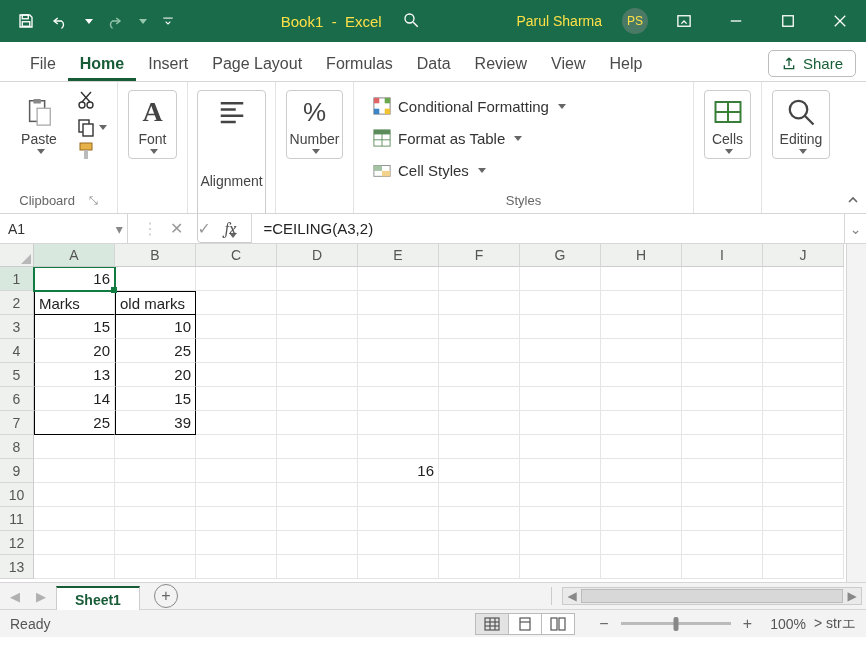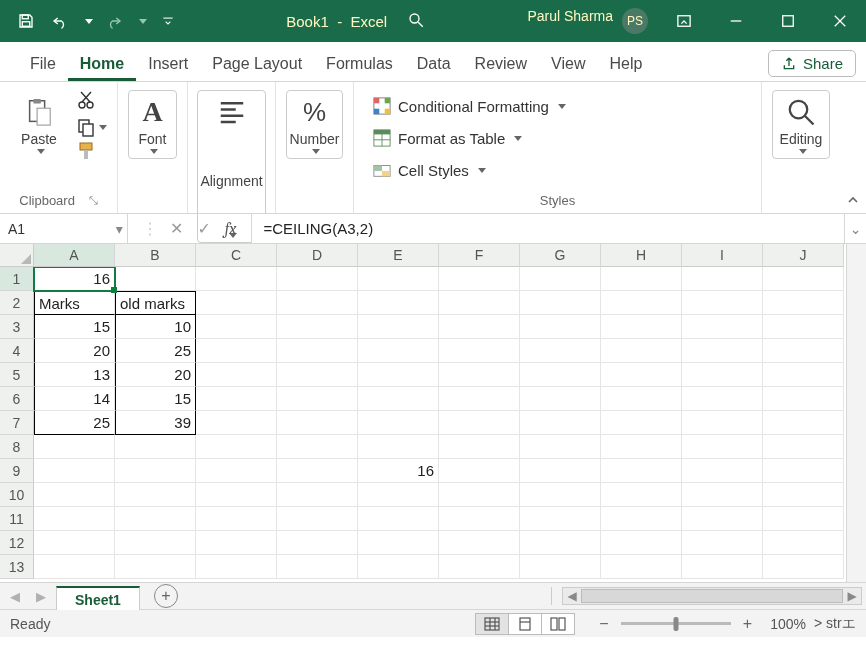--- a/index.html
+++ b/index.html
@@ -1,25 +1,25 @@
 <!DOCTYPE html>
 <html><head>
   <meta charset="utf-8">
   <style>
     * { box-sizing:border-box; margin:0; padding:0; font-family:"Segoe UI",Arial,sans-serif; }
     body { width:866px; height:661px; background:#fff; overflow:hidden; font-size:14px; color:#222; }
     
-    .titlebar { height:42px; background:#1a6b49; display:flex; align-items:center; color:#fef9c3; }
+    .titlebar { height:42px; background:#1a6b49; display:flex; align-items:center; color:#fde047; }
     .titlebar .qat { display:flex; align-items:center; gap:2px; padding-left:10px; }
     .qat button { background:transparent; border:none; color:#fff; width:32px; height:32px; display:flex; align-items:center; justify-content:center; border-radius:3px; }
     .qat svg{width:18px;height:18px;fill:#fff;stroke:#fff;}
     .titlebar .center { flex:1; text-align:center; font-size:15px; display:flex; justify-content:center; align-items:center; gap:20px;}
     .caret-down{width:0;height:0;border-left:4px solid transparent;border-right:4px solid transparent;border-top:5px solid #fff;display:inline-block;margin-left:4px;}
     .titlebar .right { display:flex; align-items:center; }
-    .user { display:flex; gap:9px; font-size:14px; margin-right:10px;}
+    .user { display:flex; align-items:center; gap:20px; font-size:14px; margin-right:10px;}
     .avatar{width:26px;height:26px;border-radius:50%;background:#4a7a65;display:flex;align-items:center;justify-content:center;font-size:12px;}
     .winbtns{display:flex;}
     .winbtns button{width:52px;height:42px;background:transparent;border:none;color:#fff;display:flex;align-items:center;justify-content:center;}
     .winbtns svg{width:14px;height:14px;stroke:#fff;fill:none;stroke-width:1.5;}
     
     .tabs-row{height:40px;display:flex;align-items:flex-end;border-bottom:1px solid #d6d6d6;padding:0 10px 0 18px;background:#fff;}
     .tab{padding:6px 12px 8px;font-size:16px;color:#4a4a4a;cursor:pointer;}
     .tab.active{color:#185c37;font-weight:600;border-bottom:3px solid #185c37;padding-bottom:5px;}
     .tabs-row .spacer{flex:1;}
     .share-btn{border:1px solid #bcbcbc;border-radius:5px;padding:4px 12px;color:#185c37;font-size:15px;display:flex;align-items:center;gap:6px;margin-bottom:4px;background:#fff;margin-left:17px;}
@@ -308,20 +308,36 @@
           <span>Cell Styles</span>
             <span class="small-caret"></span>
         </div>
       </div>
     </div>
     <div class="group-label">
         <span>Styles</span>
       </div>
   </div>
 
+  <div class="group" style="width:68px;">
+    <div class="group-body" style="justify-content:center;">
+      <div class="big outlined">
+        <div class="ic">
+            <svg viewBox="0 0 24 24">
+              <rect x="2" y="4" width="20" height="16" fill="none" stroke="#3a7e3a" stroke-width="1.6"></rect>
+              <line x1="2" y1="12" x2="22" y2="12" stroke="#3a7e3a" stroke-width="1.6"></line>
+              <line x1="12" y1="4" x2="12" y2="20" stroke="#3a7e3a" stroke-width="1.6"></line>
+            </svg>
+          </div>
+        <span>Cells</span>
+        <span class="small-caret"></span>
+      </div>
+    </div>
+    <div class="group-label" style="height:14px;"></div>
+  </div>
 
   <div class="group" style="width:78px;border-right:none;">
     <div class="group-body" style="justify-content:flex-start;">
       <div class="big outlined">
         <div class="ic">
             <svg viewBox="0 0 24 24">
               <circle cx="10" cy="10" r="7" fill="none" stroke="#444" stroke-width="1.8"></circle>
               <line x1="15" y1="15" x2="22" y2="22" stroke="#444" stroke-width="1.8"></line>
             </svg>
           </div>

